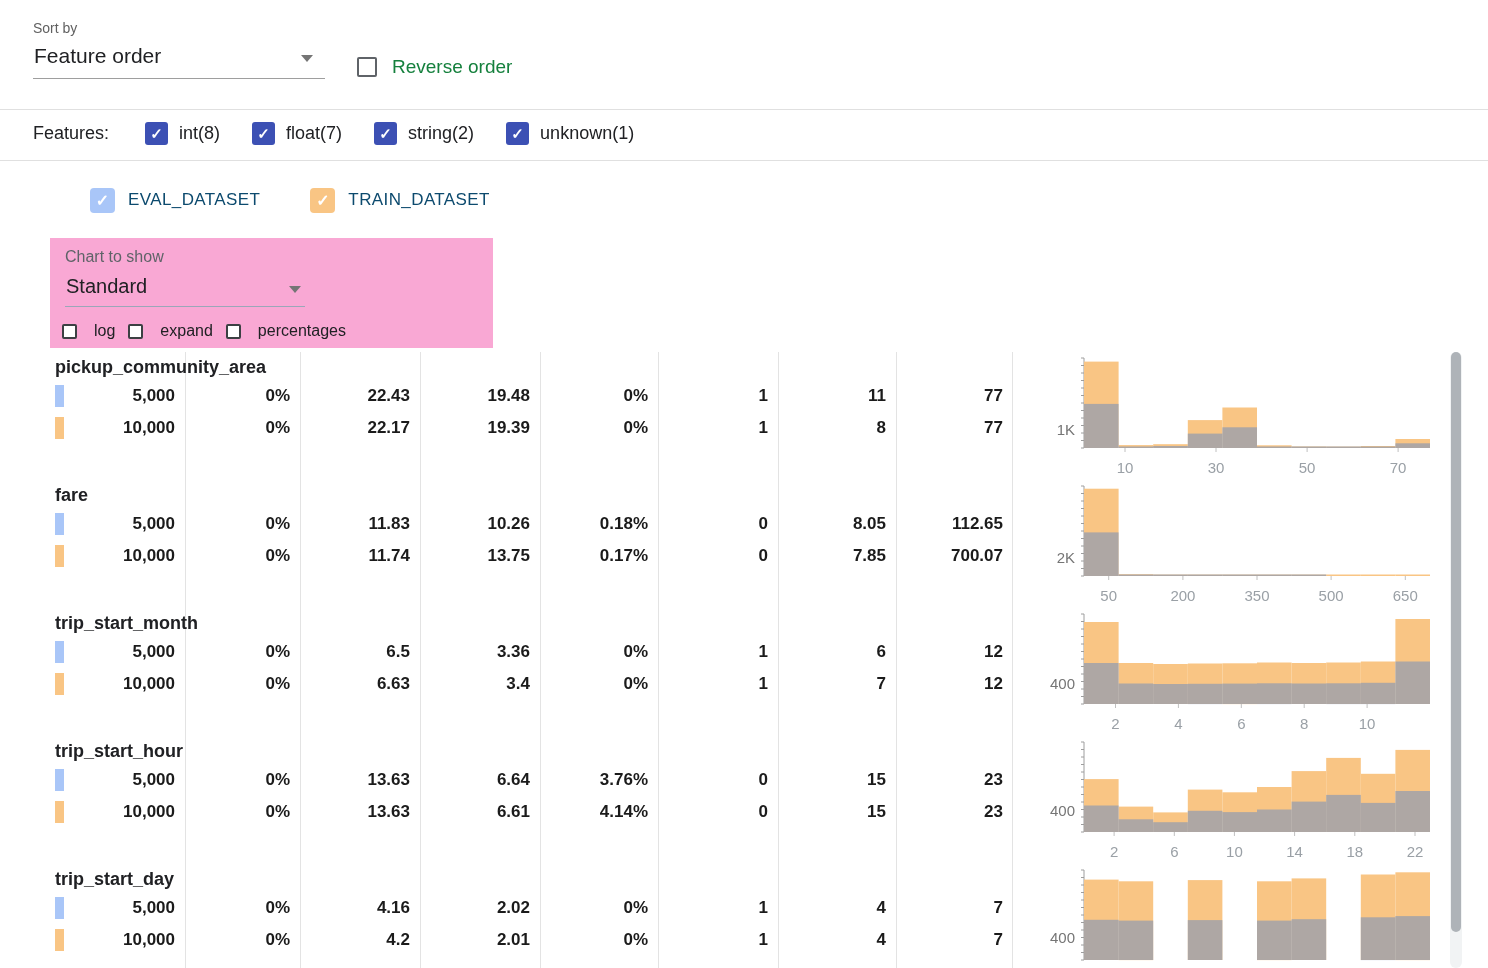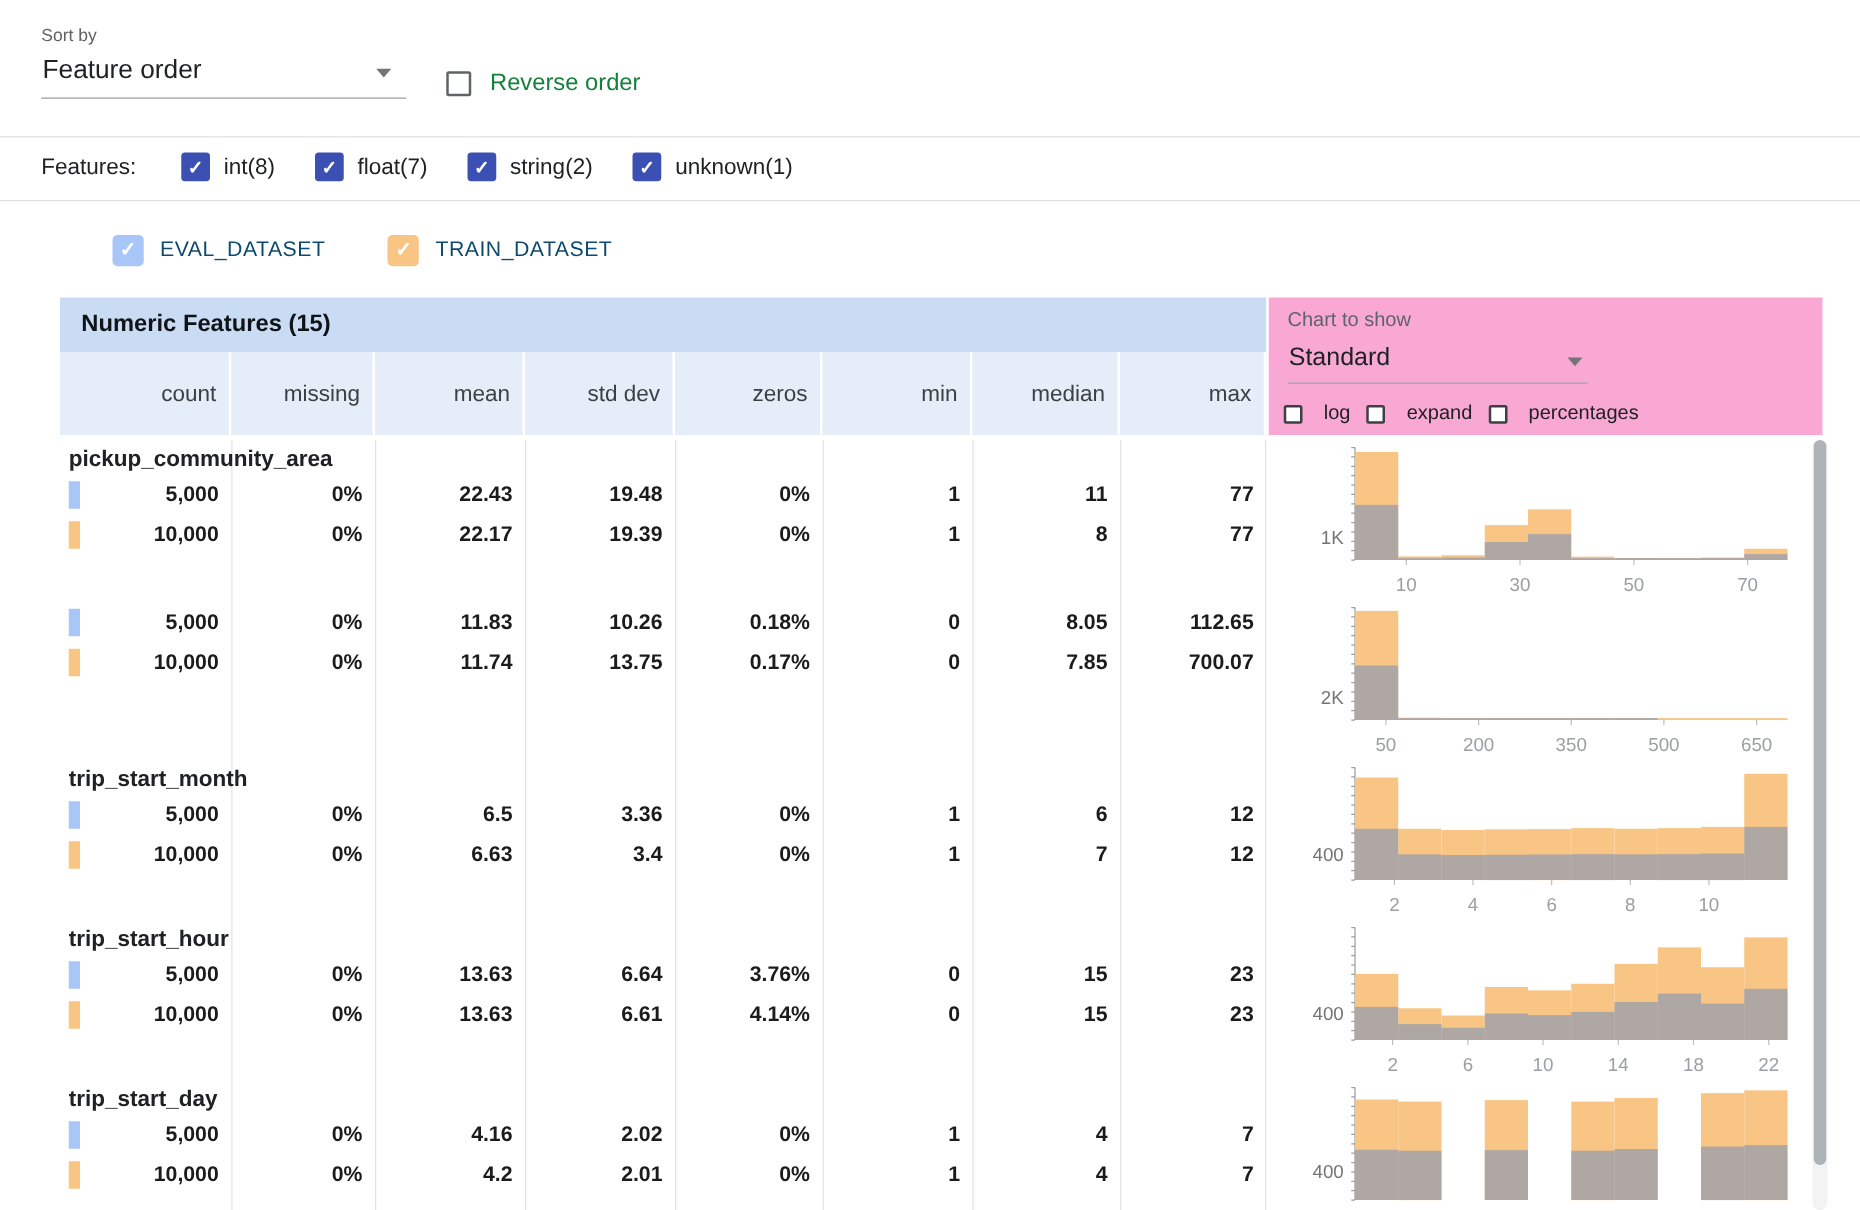--- a/index.html
+++ b/index.html
@@ -153,35 +153,20 @@
     <span class="ds">
       <span class="cb-ds" style="background:#f9c584">
           <span>✓</span>
         </span>
       <span class="ds-label">TRAIN_DATASET</span>
     </span>
   </div>
 
   <div class="table">
     <div class="thead">
-      <div class="thead-left">
-        <div class="hrow1">
-          <span>Numeric Features (15)</span>
-        </div>
-        <div class="hrow2 grid8">
-          <div class="hcell">count</div>
-          <div class="hcell">missing</div>
-          <div class="hcell">mean</div>
-          <div class="hcell">std dev</div>
-          <div class="hcell">zeros</div>
-          <div class="hcell">min</div>
-          <div class="hcell">median</div>
-          <div class="hcell">max</div>
-        </div>
-      </div>
       <div class="thead-right">
         <div class="cts-label">Chart to show</div>
         <div class="cts-select">
           <span>Standard</span>
           <span class="caret"></span>
         </div>
         <div class="cts-cbs">
           <span class="cts-cb">
             <span class="cb-small"></span>
             <span class="cts-cb-label">log</span>
@@ -229,20 +214,21 @@
             <div class="cell">22.17</div>
             <div class="cell">19.39</div>
             <div class="cell">0%</div>
             <div class="cell">1</div>
             <div class="cell">8</div>
             <div class="cell">77</div>
           </div>
         </div>
 
         <div class="feature-block">
+          <div class="feature-name">fare</div>
           <div class="data-row grid8">
             <span class="marker eval"></span>
             <div class="cell">5,000</div>
             <div class="cell">0%</div>
             <div class="cell">11.83</div>
             <div class="cell">10.26</div>
             <div class="cell">0.18%</div>
             <div class="cell">0</div>
             <div class="cell">8.05</div>
             <div class="cell">112.65</div>

